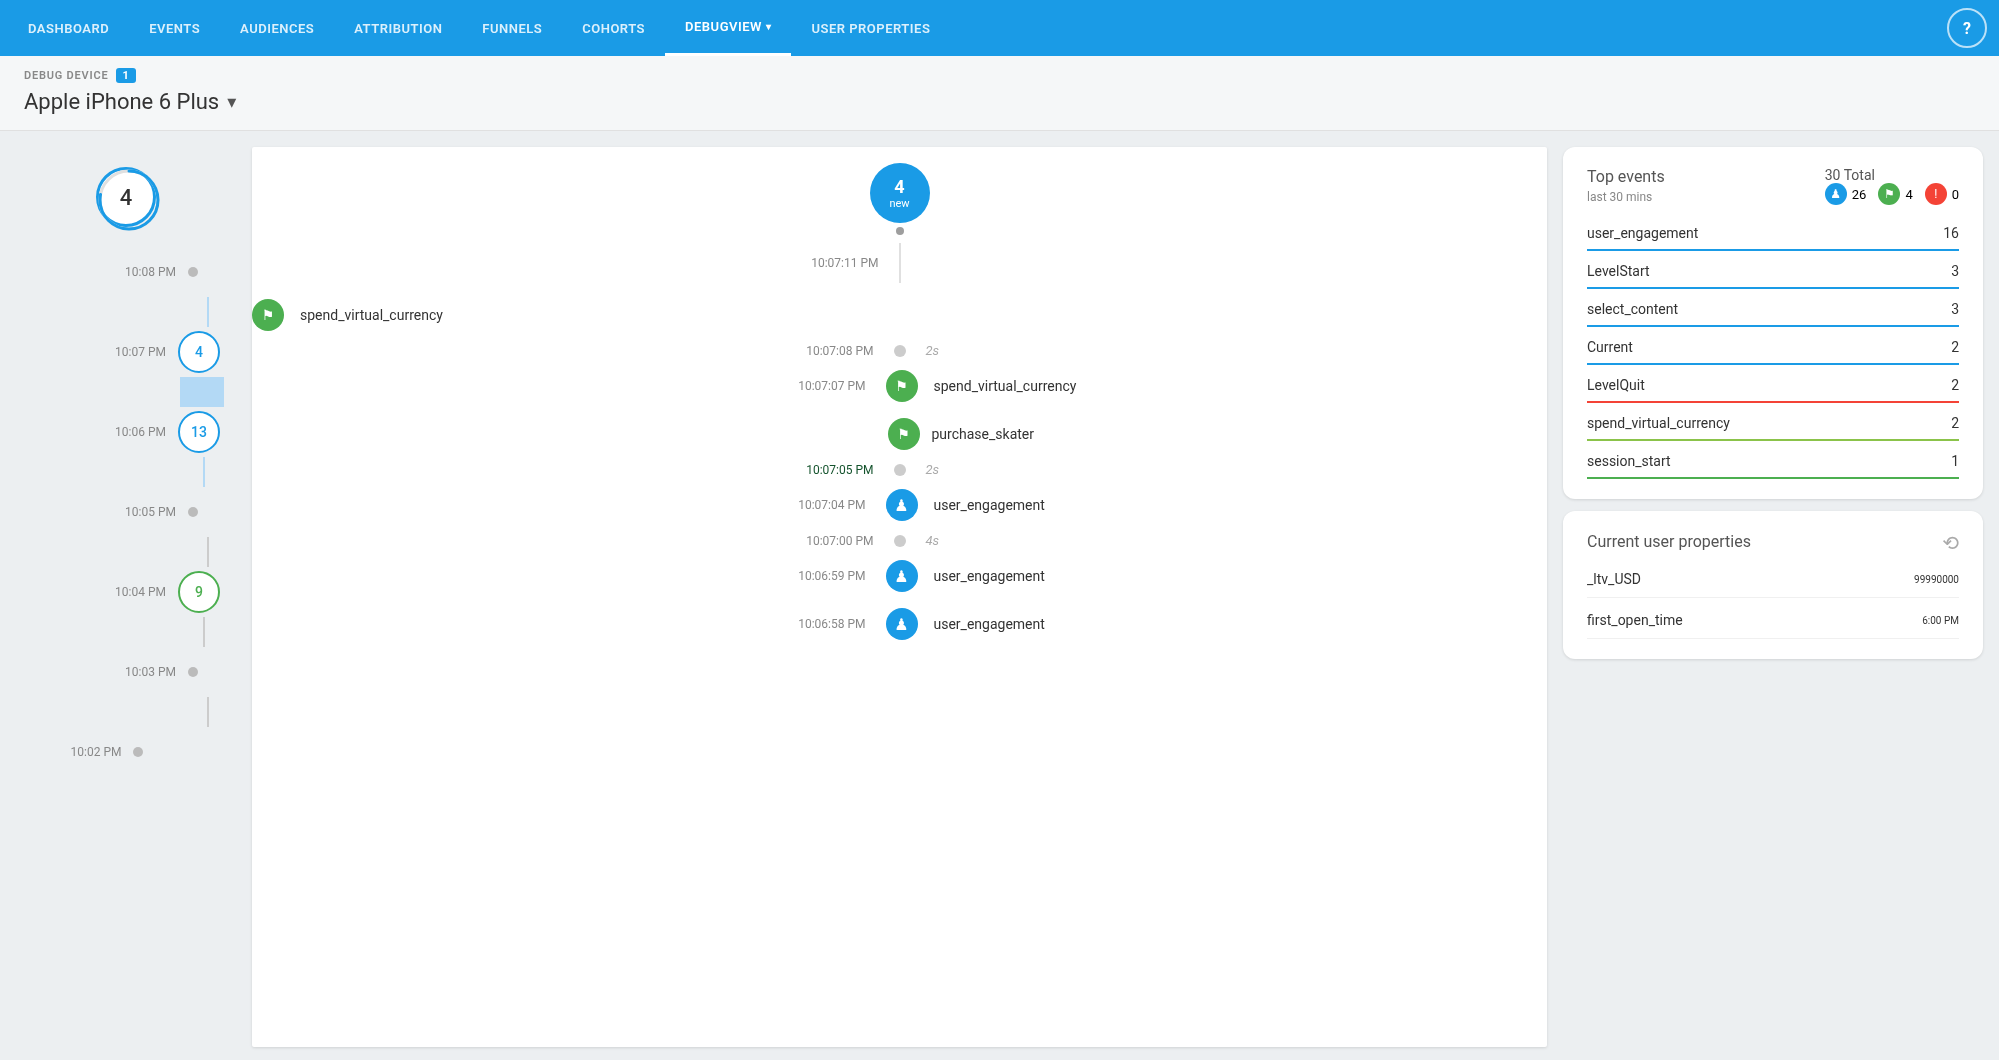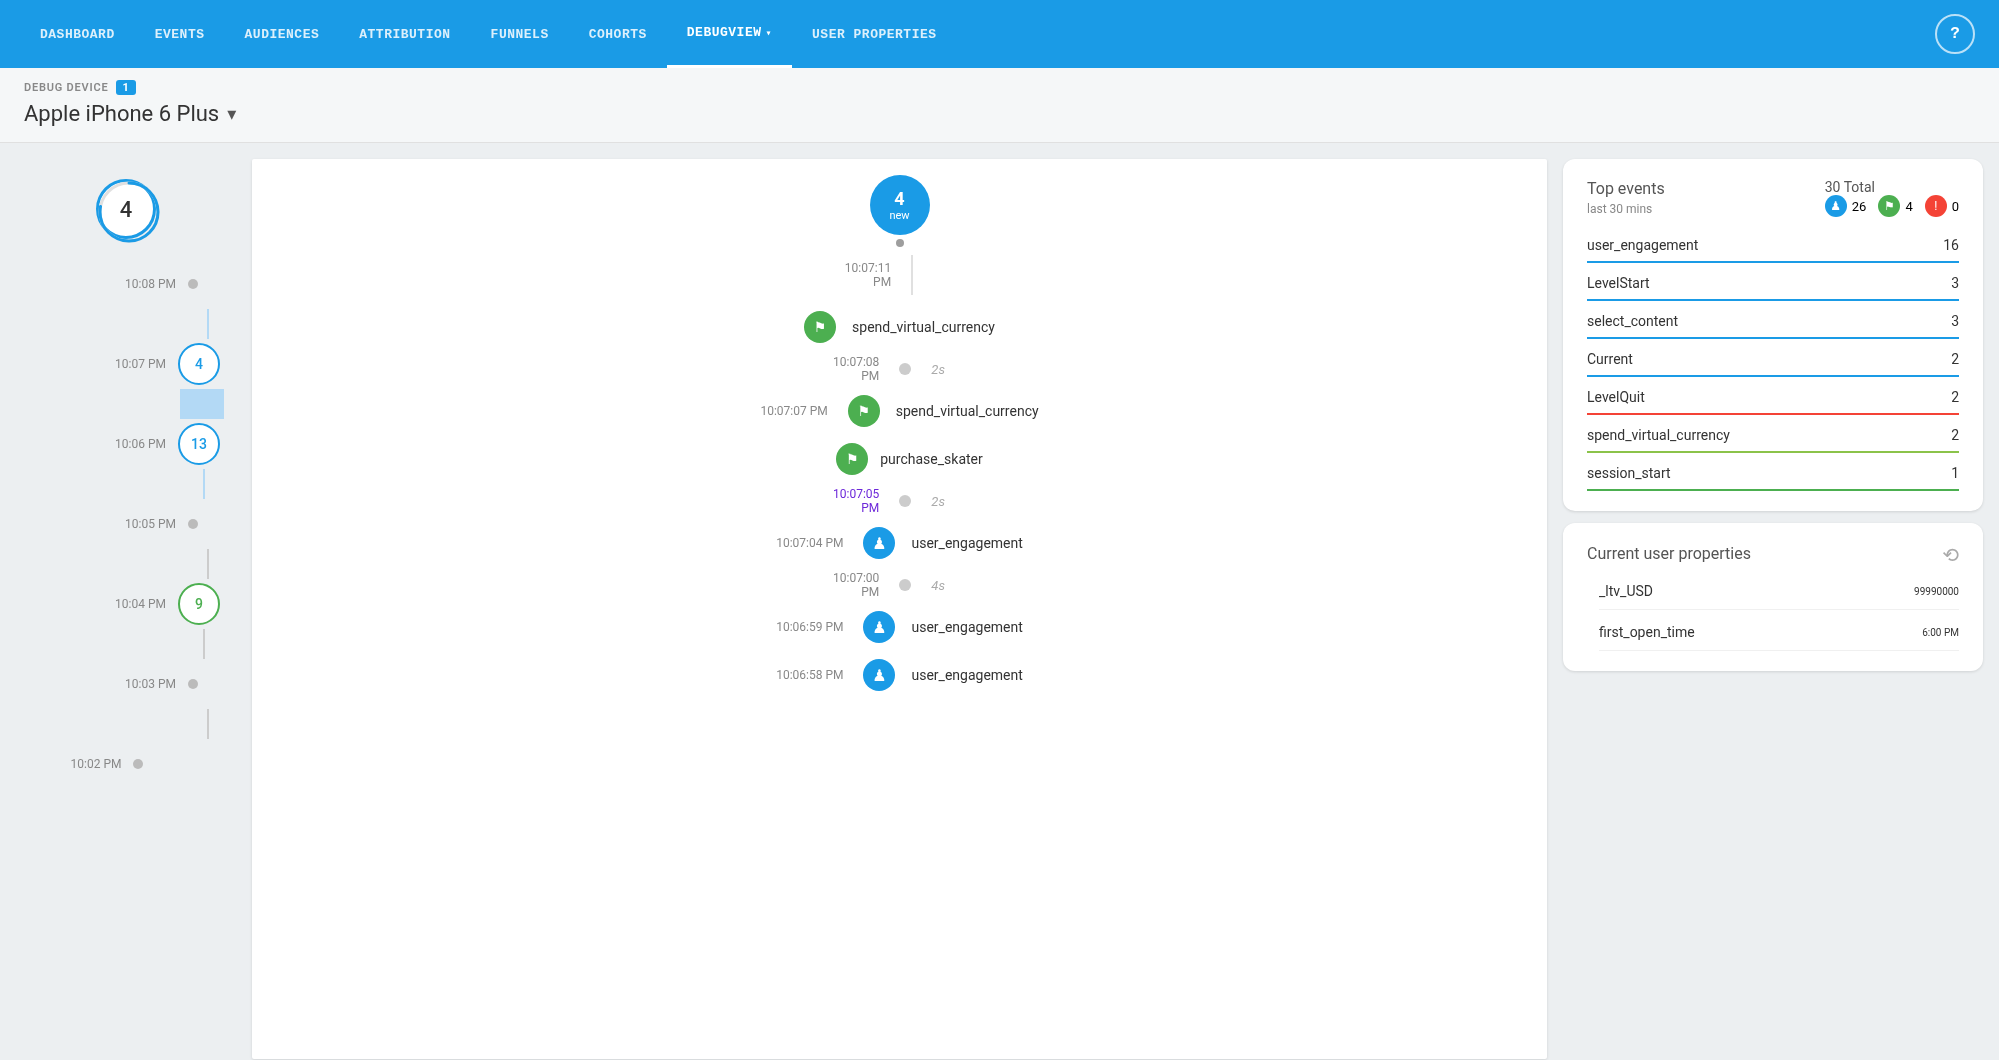--- a/index.html
+++ b/index.html
@@ -3,23 +3,22 @@
   <meta charset="utf-8">
   <style>
     * { box-sizing: border-box; margin: 0; padding: 0; }
     body { font-family: 'Roboto', Arial, sans-serif; background: #eceff1; overflow-x: hidden; }
 
     
     .top-nav {
       background: #1a9be6;
       display: flex;
       align-items: stretch;
-      height: 68px;
-      padding: 0 20px;
-      font-family: Liberation Mono, monospace;
+      height: 56px;
+      padding: 0 8px;
     }
     .nav-item {
       color: rgba(255,255,255,0.85);
       font-size: 13px;
       font-weight: 600;
       letter-spacing: 0.5px;
       padding: 0 20px;
       display: flex;
       align-items: center;
       cursor: pointer;
@@ -214,21 +213,20 @@
     .top-event-name { font-size: 14px; color: #333; }
     .top-event-count { font-size: 14px; color: #333; }
 
     .user-props-list { display: flex; flex-direction: column; gap: 14px; }
     .user-prop-item {
       display: flex;
       justify-content: space-between;
       align-items: center;
       border-bottom: 1px solid #f0f0f0;
       padding-bottom: 10px;
-      margin-left: 12px;
     }
     .user-prop-key { font-size: 14px; color: #333; }
     .user-prop-value { font-size: 10px; color: #333; }
 
     .panel-title-row {
       display: flex;
       justify-content: space-between;
       align-items: center;
       margin-bottom: 16px;
     }
@@ -351,21 +349,21 @@
       <div style="background:#1a9be6;color:#fff;border-radius:50%;width:60px;height:60px;display:flex;flex-direction:column;align-items:center;justify-content:center;font-size:18px;font-weight:700;line-height:1.2;">
         <span>4</span>
         <span style="font-size:11px;font-weight:400;">new</span>
       </div>
     </div>
 
     <div style="display:flex;justify-content:center;">
       <div style="width:8px;height:8px;border-radius:50%;background:#9e9e9e;margin-top:4px;"></div>
     </div>
 
-    <div style="display:flex;flex-direction:column;align-items:center;">
+    <div style="display:flex;flex-direction:column;">
 
       <div style="display:flex;align-items:center;padding:8px 0;position:relative;">
         <div style="flex:1;text-align:right;padding-right:20px;font-size:12px;color:#888;">10:07:11 PM</div>
         <div style="width:2px;height:40px;background:#e0e0e0;flex-shrink:0;"></div>
         <div style="flex:1;padding-left:20px;"></div>
       </div>
 
       <div style="display:flex;align-items:center;padding:8px 0;">
         <div style="width:32px;height:32px;border-radius:50%;background:#4caf50;display:flex;align-items:center;justify-content:center;flex-shrink:0;">
           <span style="color:#fff;font-size:14px;">⚑</span>
@@ -389,21 +387,21 @@
 
       <div style="display:flex;align-items:center;padding:8px 0;">
         <div style="flex:1;text-align:right;padding-right:20px;font-size:12px;color:#888;"></div>
         <div style="width:32px;height:32px;border-radius:50%;background:#4caf50;display:flex;align-items:center;justify-content:center;flex-shrink:0;">
           <span style="color:#fff;font-size:14px;">⚑</span>
         </div>
         <div style="flex:1;padding-left:12px;font-size:14px;color:#333;">purchase_skater</div>
       </div>
 
       <div style="display:flex;align-items:center;padding:4px 0;">
-        <div style="flex:1;text-align:right;padding-right:20px;font-size:12px;color:#6d28d9;">10:07:05 PM</div>
+        <div style="flex:1;text-align:right;padding-right:20px;font-size:12px;color:#14532d;">10:07:05 PM</div>
         <div style="width:12px;height:12px;border-radius:50%;background:#ccc;flex-shrink:0;"></div>
         <div style="flex:1;padding-left:20px;font-size:13px;color:#aaa;font-style:italic;">2s</div>
       </div>
 
       <div style="display:flex;align-items:center;padding:8px 0;">
         <div style="flex:1;text-align:right;padding-right:20px;font-size:12px;color:#888;">10:07:04 PM</div>
         <div style="width:32px;height:32px;border-radius:50%;background:#1a9be6;display:flex;align-items:center;justify-content:center;flex-shrink:0;">
           <span style="color:#fff;font-size:16px;">♟</span>
         </div>
         <div style="flex:1;padding-left:16px;font-size:14px;color:#333;">user_engagement</div>

